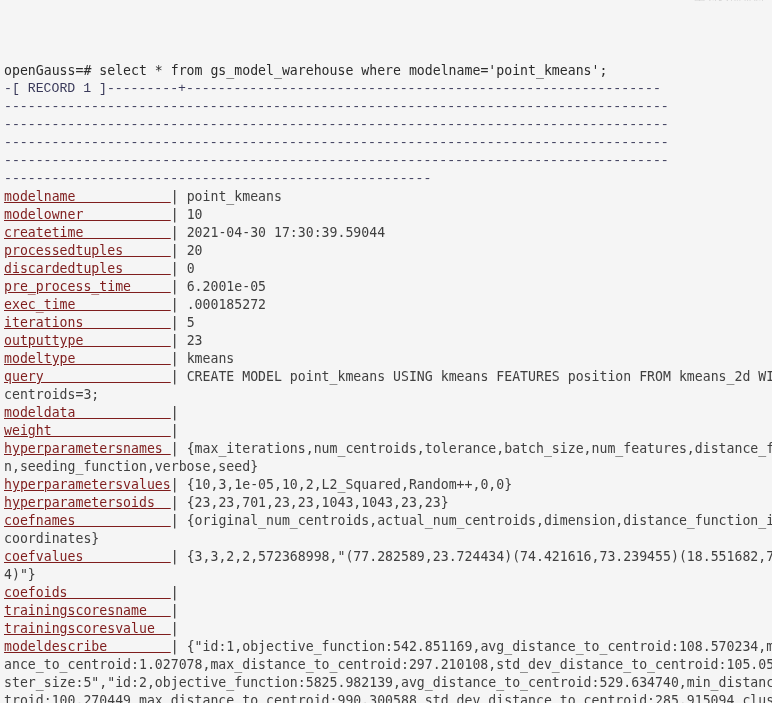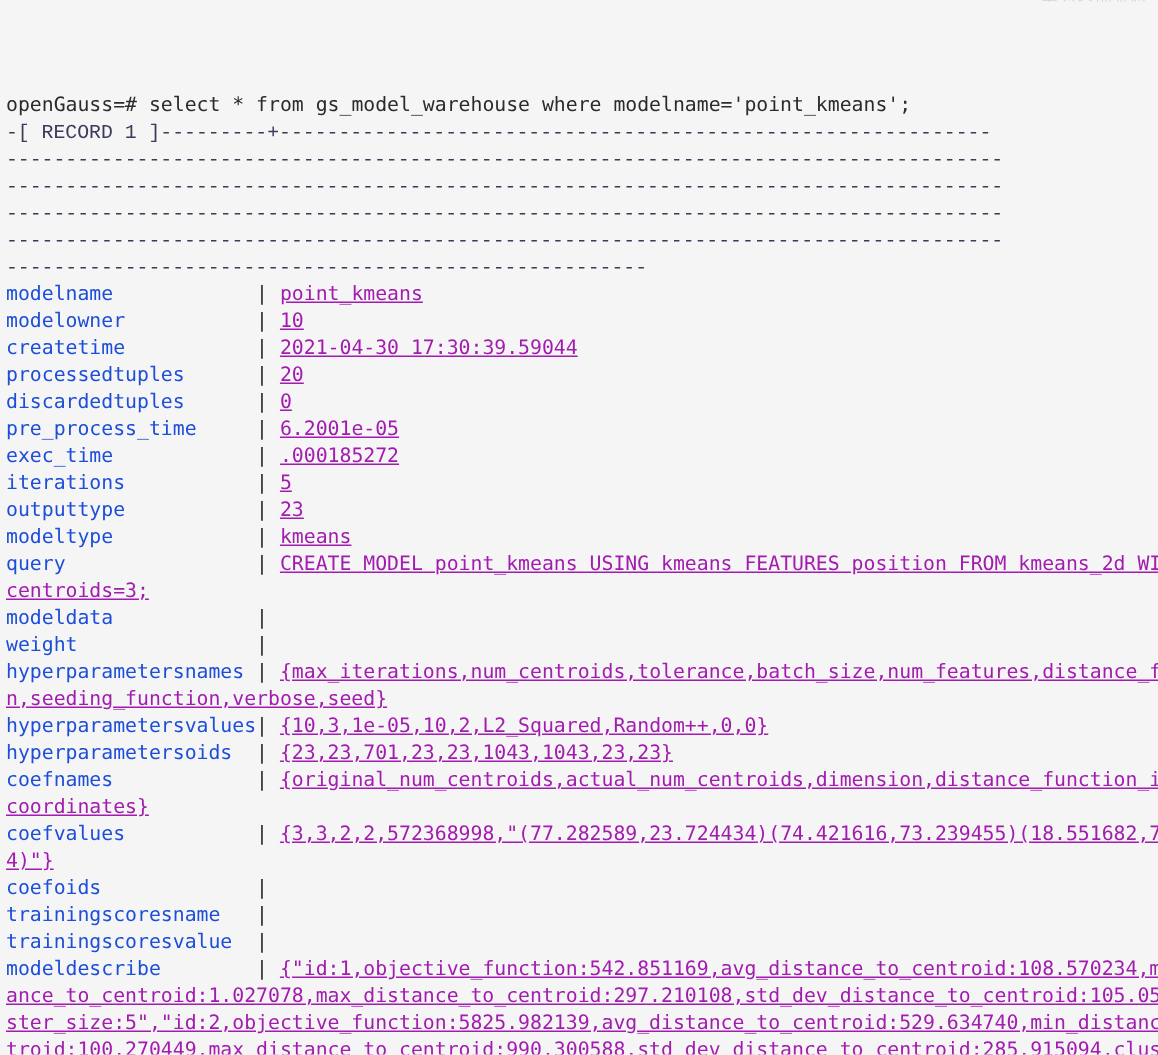--- a/index.html
+++ b/index.html
@@ -47,28 +47,28 @@
     white-space: pre;
   }
   .rule {
     color: #3a3a5a;
     font-family: Liberation Mono, monospace;
   }
   .prompt-line {
     color: #2b2b2b;
   }
   .fieldname {
-    color: #1d4ed8;
+    color: #7f1d1d;
+    text-decoration: underline;
   }
   .pipe {
     color: #2b2b2b;
   }
   .value {
-    color: #a21caf;
-    text-decoration: underline;
+    color: #404040;
   }
 </style>
 </head>
 <body>
 
 <div id="terminal">
   <div class="watermark">华为内部资料</div>
   <div id="content"><div class="line prompt-line"><span>openGauss=# </span><span>select * from gs_model_warehouse where modelname='point_kmeans';</span></div><div class="line rule">-[ RECORD 1 ]---------+------------------------------------------------------------</div><div class="line rule">------------------------------------------------------------------------------------</div><div class="line rule">------------------------------------------------------------------------------------</div><div class="line rule">------------------------------------------------------------------------------------</div><div class="line rule">------------------------------------------------------------------------------------</div><div class="line rule">------------------------------------------------------</div><div class="line"><span class="fieldname">modelname            </span><span class="pipe">| </span><span class="value">point_kmeans</span></div><div class="line"><span class="fieldname">modelowner           </span><span class="pipe">| </span><span class="value">10</span></div><div class="line"><span class="fieldname">createtime           </span><span class="pipe">| </span><span class="value">2021-04-30 17:30:39.59044</span></div><div class="line"><span class="fieldname">processedtuples      </span><span class="pipe">| </span><span class="value">20</span></div><div class="line"><span class="fieldname">discardedtuples      </span><span class="pipe">| </span><span class="value">0</span></div><div class="line"><span class="fieldname">pre_process_time     </span><span class="pipe">| </span><span class="value">6.2001e-05</span></div><div class="line"><span class="fieldname">exec_time            </span><span class="pipe">| </span><span class="value">.000185272</span></div><div class="line"><span class="fieldname">iterations           </span><span class="pipe">| </span><span class="value">5</span></div><div class="line"><span class="fieldname">outputtype           </span><span class="pipe">| </span><span class="value">23</span></div><div class="line"><span class="fieldname">modeltype            </span><span class="pipe">| </span><span class="value">kmeans</span></div><div class="line"><span class="fieldname">query                </span><span class="pipe">| </span><span class="value">CREATE MODEL point_kmeans USING kmeans FEATURES position FROM kmeans_2d WITH num_</span></div><div class="line"><span class="value">centroids=3;</span></div><div class="line"><span class="fieldname">modeldata            </span><span class="pipe">| </span><span class="value"></span></div><div class="line"><span class="fieldname">weight               </span><span class="pipe">| </span><span class="value"></span></div><div class="line"><span class="fieldname">hyperparametersnames </span><span class="pipe">| </span><span class="value">{max_iterations,num_centroids,tolerance,batch_size,num_features,distance_functio</span></div><div class="line"><span class="value">n,seeding_function,verbose,seed}</span></div><div class="line"><span class="fieldname">hyperparametersvalues</span><span class="pipe">| </span><span class="value">{10,3,1e-05,10,2,L2_Squared,Random++,0,0}</span></div><div class="line"><span class="fieldname">hyperparametersoids  </span><span class="pipe">| </span><span class="value">{23,23,701,23,23,1043,1043,23,23}</span></div><div class="line"><span class="fieldname">coefnames            </span><span class="pipe">| </span><span class="value">{original_num_centroids,actual_num_centroids,dimension,distance_function_id,seed,</span></div><div class="line"><span class="value">coordinates}</span></div><div class="line"><span class="fieldname">coefvalues           </span><span class="pipe">| </span><span class="value">{3,3,2,2,572368998,"(77.282589,23.724434)(74.421616,73.239455)(18.551682,76.32091</span></div><div class="line"><span class="value">4)"}</span></div><div class="line"><span class="fieldname">coefoids             </span><span class="pipe">| </span><span class="value"></span></div><div class="line"><span class="fieldname">trainingscoresname   </span><span class="pipe">| </span><span class="value"></span></div><div class="line"><span class="fieldname">trainingscoresvalue  </span><span class="pipe">| </span><span class="value"></span></div><div class="line"><span class="fieldname">modeldescribe        </span><span class="pipe">| </span><span class="value">{"id:1,objective_function:542.851169,avg_distance_to_centroid:108.570234,min_dist</span></div><div class="line"><span class="value">ance_to_centroid:1.027078,max_distance_to_centroid:297.210108,std_dev_distance_to_centroid:105.053257,clu</span></div><div class="line"><span class="value">ster_size:5","id:2,objective_function:5825.982139,avg_distance_to_centroid:529.634740,min_distance_to_cen</span></div><div class="line"><span class="value">troid:100.270449,max_distance_to_centroid:990.300588,std_dev_distance_to_centroid:285.915094,cluster_siz</span></div></div>
 </div>
 

